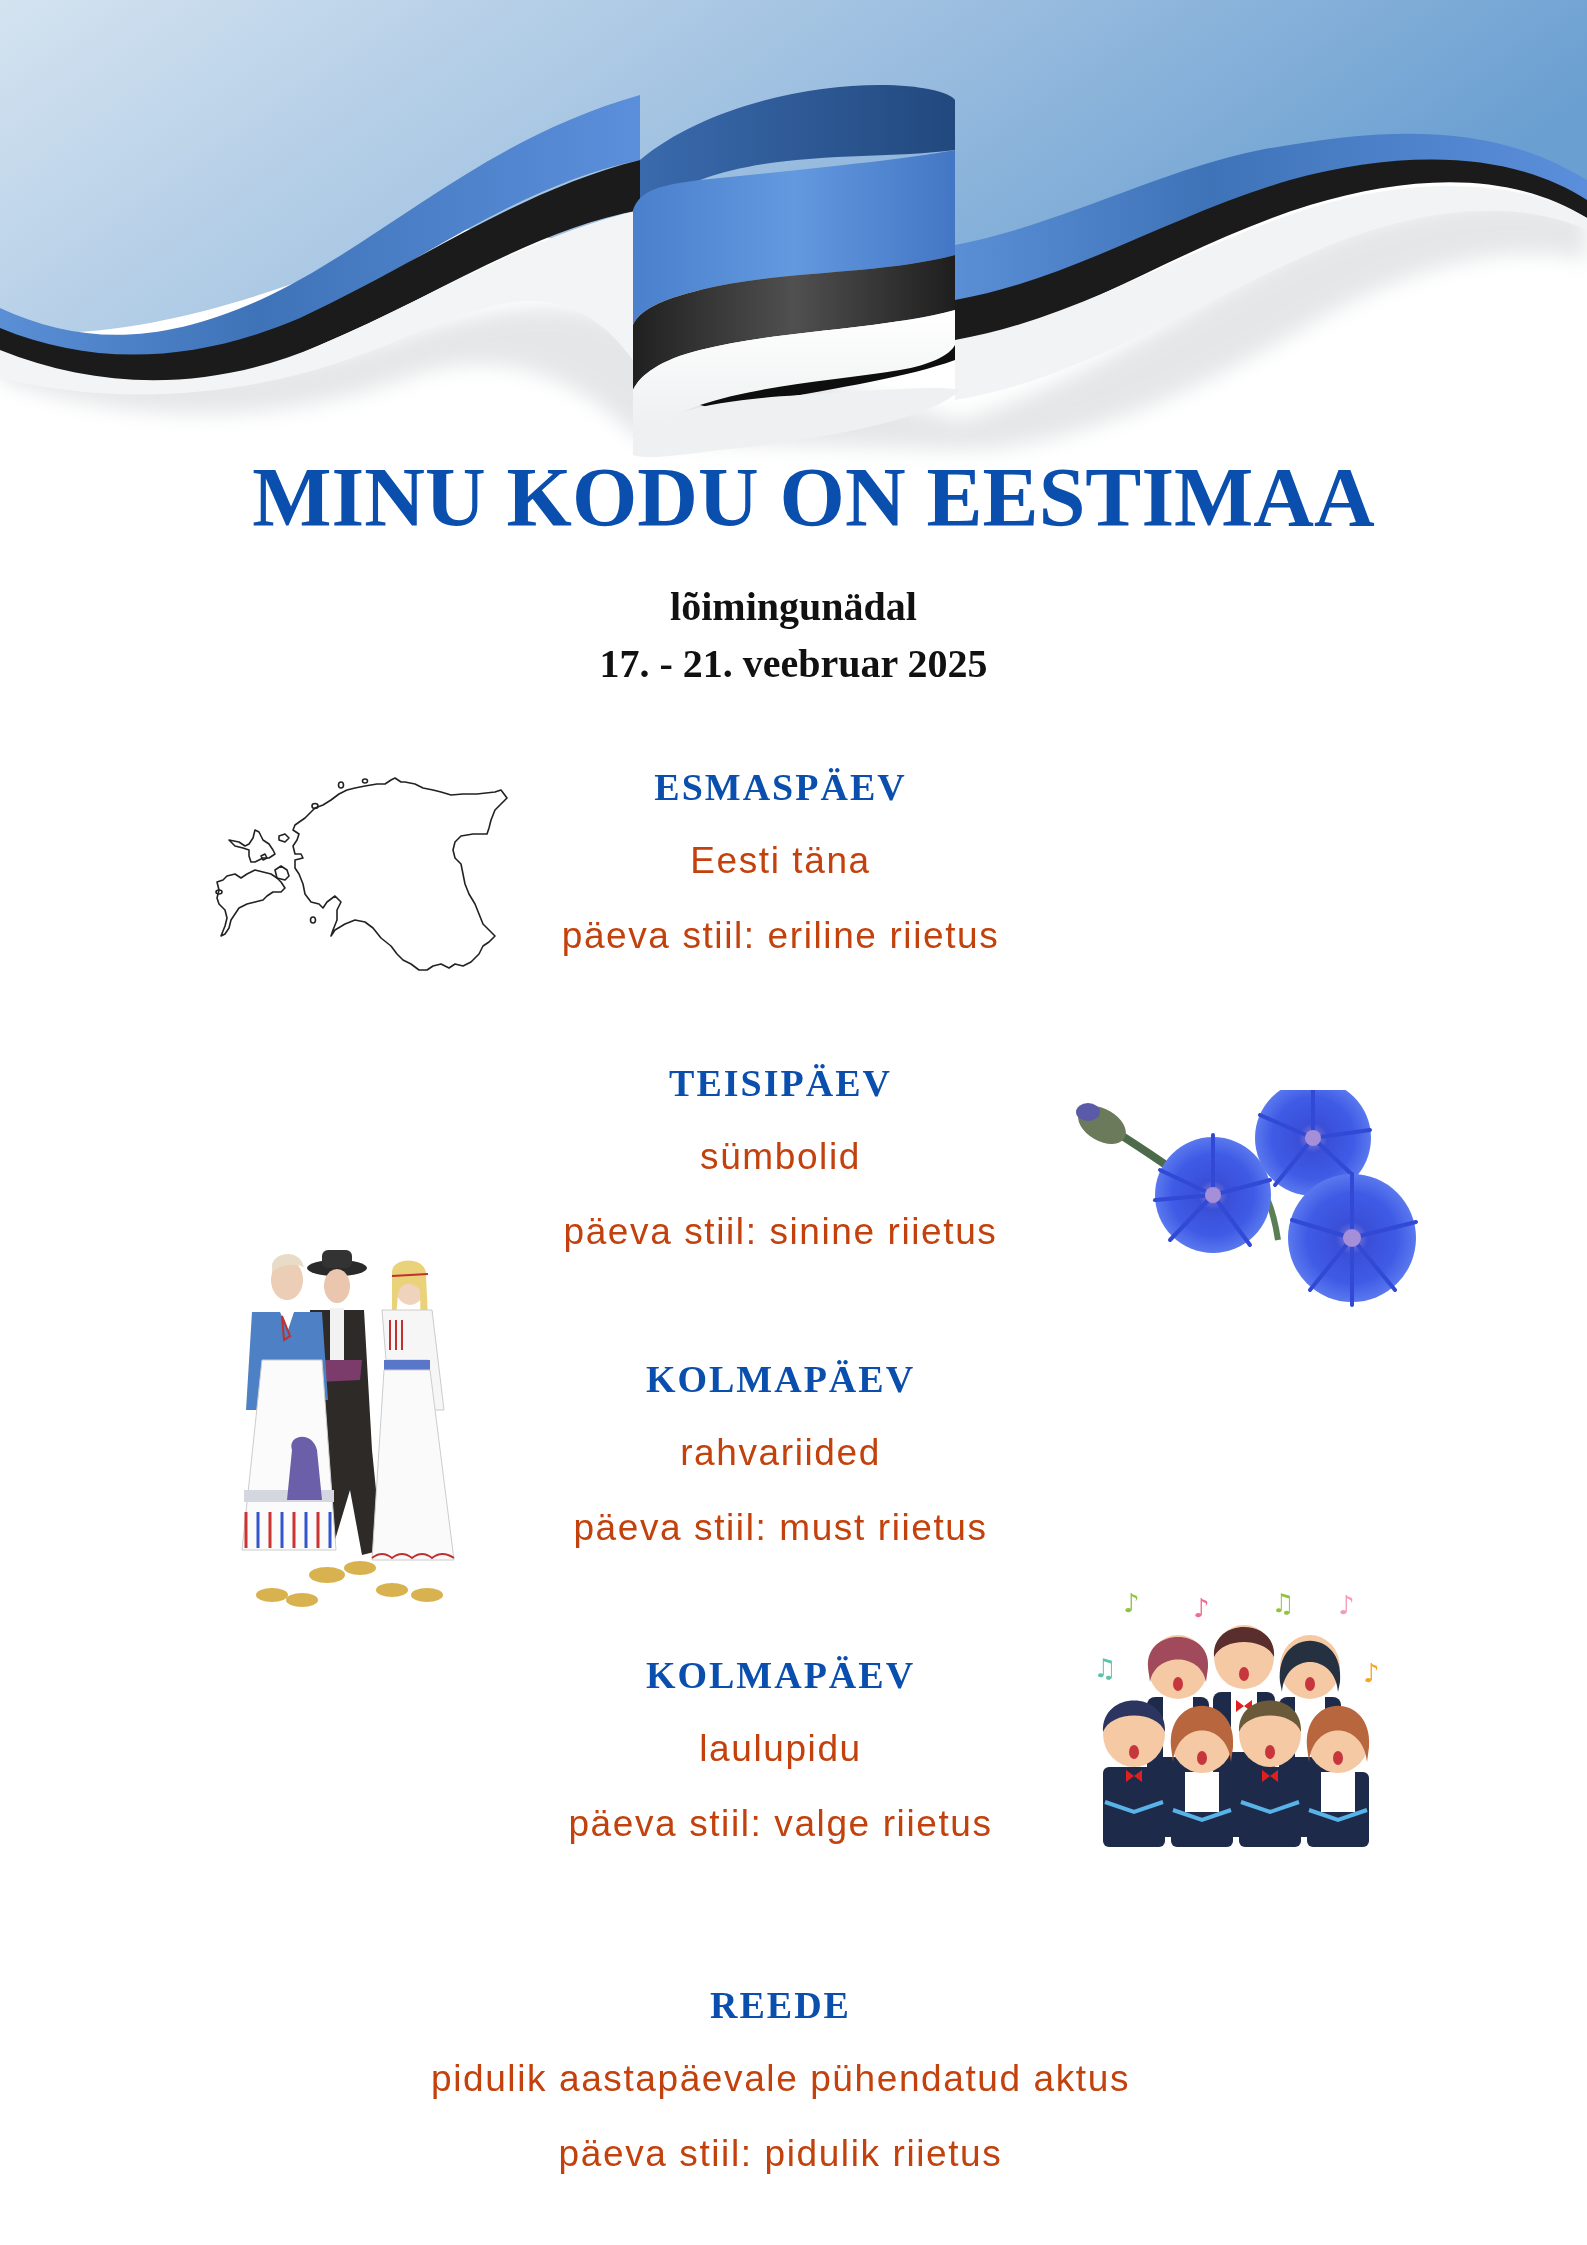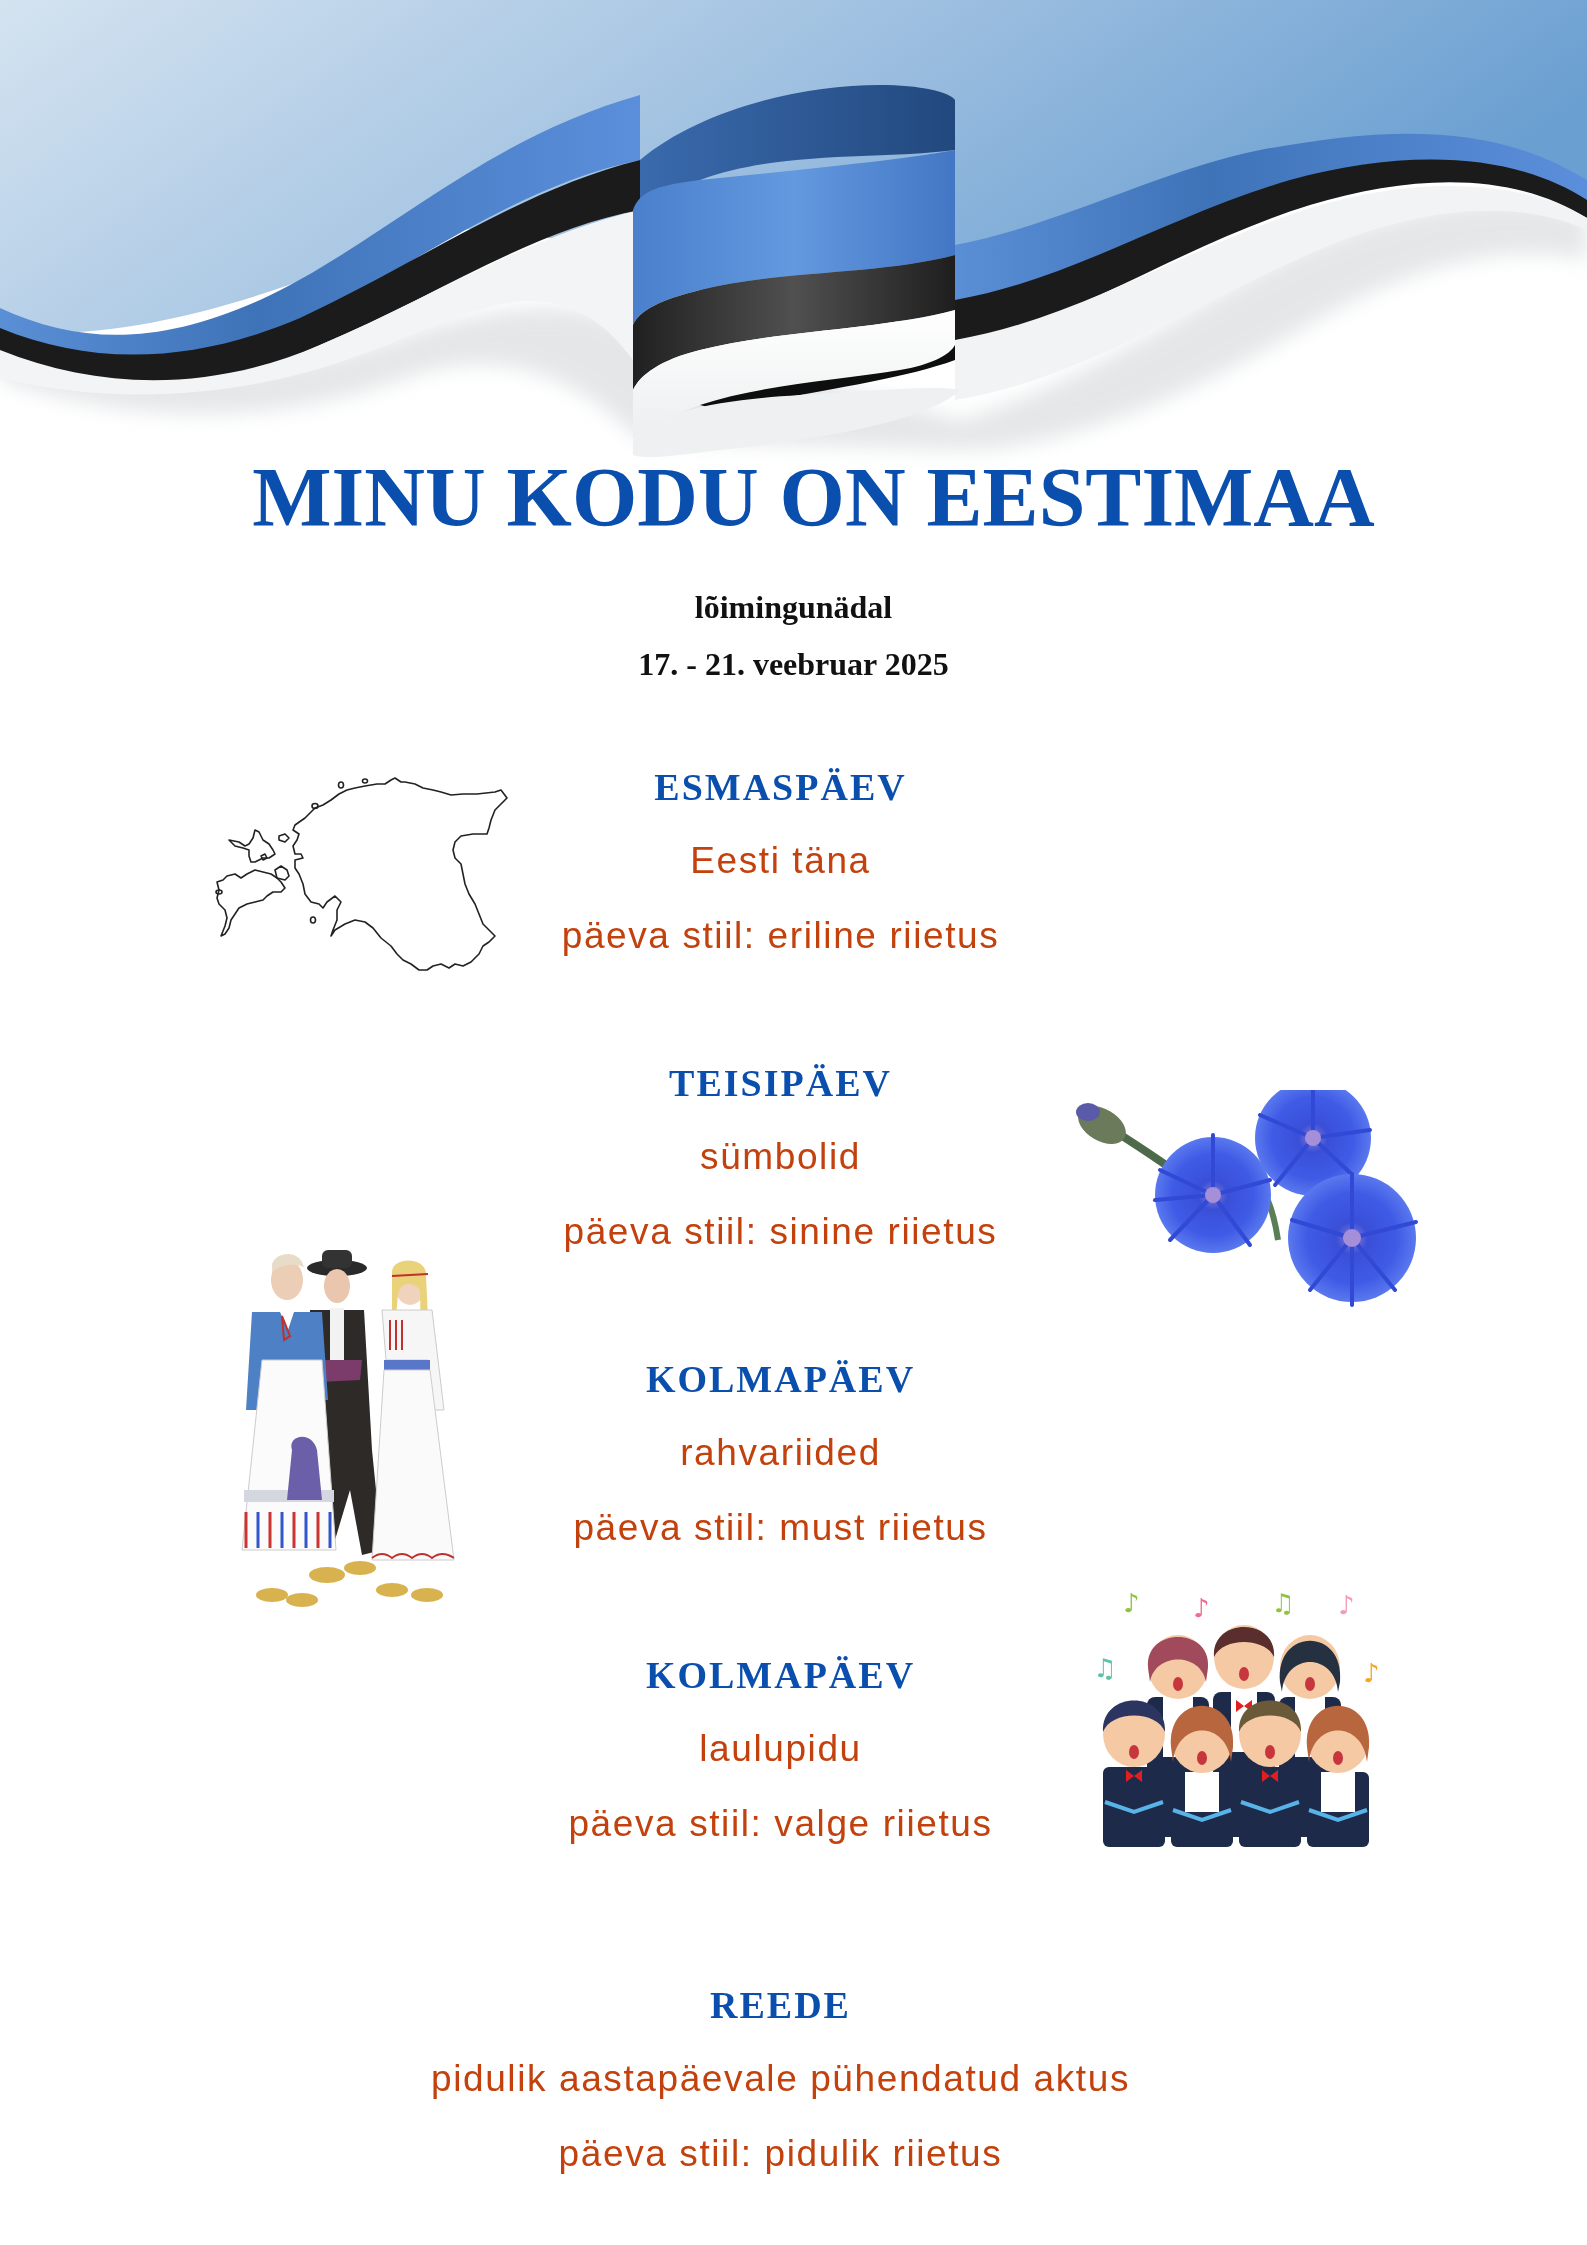--- a/index.html
+++ b/index.html
@@ -8,21 +8,21 @@
   .header-art { left: 0; top: 0; width: 1587px; height: 470px; }
   .title {
     left: 0; width: 1587px; top: 450px; text-align: center;
     font-family: "Liberation Serif", "DejaVu Serif", serif;
     font-weight: bold; font-size: 84px; line-height: 96px;
     color: var(--brand, #0b4fae); letter-spacing: 0px; margin: 0; padding-left: 20px;
   }
   .subtitle {
     left: 0; width: 1587px; text-align: center;
     font-family: "Liberation Serif", "DejaVu Serif", serif;
-    font-weight: bold; font-size: 32px; line-height: 48px; color: #111111;
+    font-weight: bold; font-size: 40px; line-height: 48px; color: #111111;
   }
   .day-block { left: 0; width: 1561px; text-align: center; }
   .day-heading {
     font-family: "Liberation Serif", "DejaVu Serif", serif;
     font-weight: bold; font-size: 38px; line-height: 44px;
     color: var(--brand, #0b4fae); letter-spacing: 2px; height: 44px;
   }
   .day-line {
     font-family: Liberation Sans, sans-serif;
     font-size: 37px; line-height: 44px; color: #c2410c;

